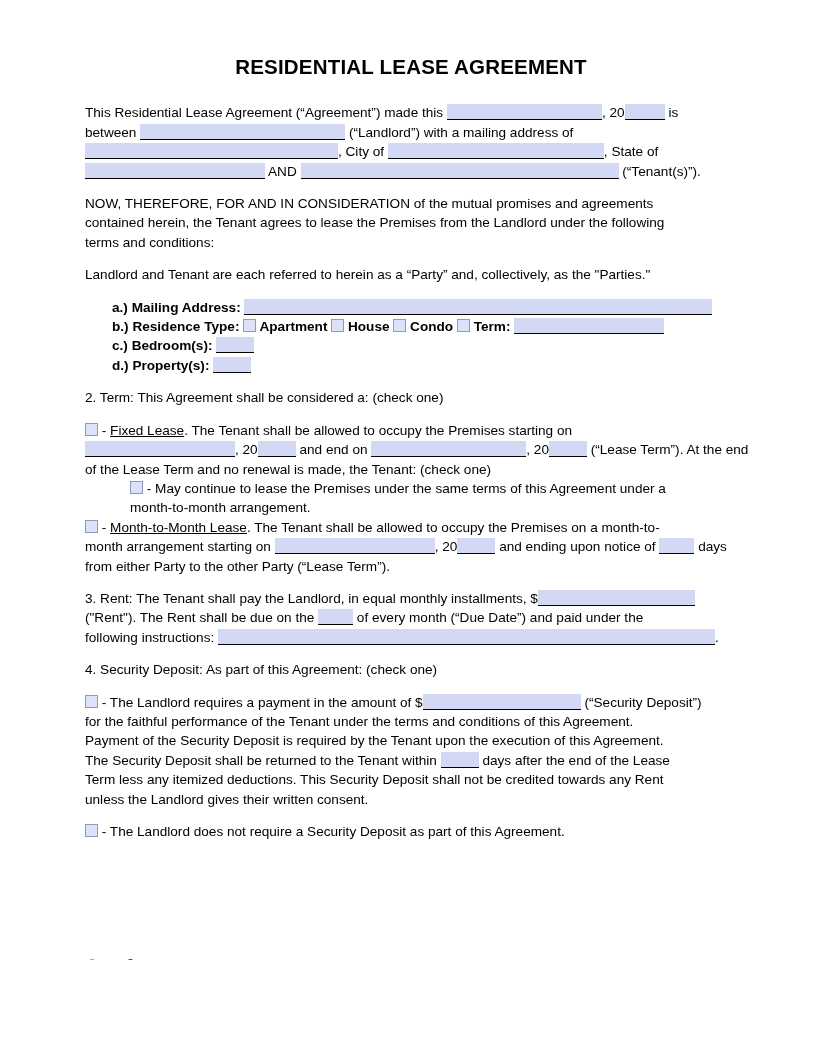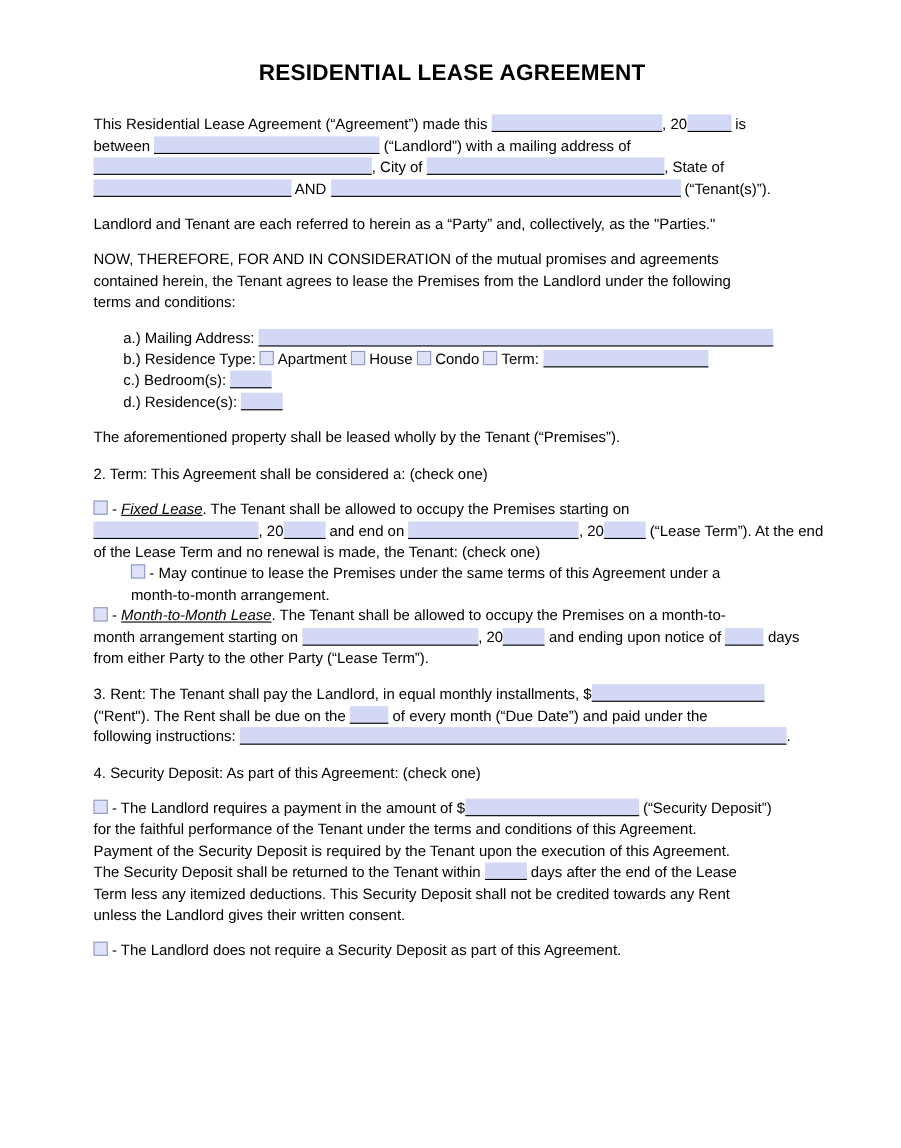--- a/index.html
+++ b/index.html
@@ -18,38 +18,38 @@
     width:652px;
     text-align:center;
     font-weight:bold;
     font-size:20.5px;
     letter-spacing:0.2px;
     margin:0 0 27px 0;
     white-space:nowrap;
   }
   .block { margin:0 0 13px 0; white-space:nowrap; }
   .mb0 { margin-bottom:0; }
-  .indent1 { margin-left:27px; }
-  .indent2 { margin-left:34px; }
+  .indent1 { margin-left:27px;font-weight:bold; }
+  .indent2 { margin-left:45px; }
   .field {
     display:inline-block;
     height:15px;
     background:var(--field-fill,#d3d9f4);
     border-bottom:1.5px solid var(--field-underline,#000);
     vertical-align:-3px;
   }
   .checkbox {
     display:inline-block;
     width:11px; height:11px;
     background:var(--checkbox-fill,#dde2f8);
     border:1px solid var(--checkbox-border,#8f97c2);
     vertical-align:-1px;
     cursor:pointer;
   }
-  .iu { font-style:italic; text-decoration:underline; }
+  .iu { text-decoration:underline; }
   b { font-weight:normal; }
   .footer-logo {
     position:absolute; left:87px; top:959px;
     font-size:21.5px; font-weight:bold; letter-spacing:-0.3px;
     white-space:nowrap;
   }
   .logo-free  { color:var(--logo-free,#9d9d9d); }
   .logo-forms { color:var(--logo-forms,#17489b); }
   .footer-page {
     position:absolute; right:58px; top:969px;
@@ -57,27 +57,26 @@
   }
 </style>
 </head>
 <body>
 
 <div class="page" style="--field-fill: #d3d9f4; --field-underline: #000000; --checkbox-fill: #dde2f8; --checkbox-border: #8f97c2; --logo-free: #9d9d9d; --logo-forms: #17489b;">
   <div class="content">
     <h1 class="doc-title">RESIDENTIAL LEASE AGREEMENT</h1>
     <div>
         <div class="block"><span>This Residential Lease Agreement (“Agreement”) made this </span><span class="field" style="width: 155px;"></span><span>, 20</span><span class="field" style="width: 40px;"></span><span> is</span><br><span>between </span><span class="field" style="width: 205px;"></span><span> (“Landlord”) with a mailing address of</span><br><span class="field" style="width: 253px;"></span><span>, City of </span><span class="field" style="width: 216px;"></span><span>, State of</span><br><span class="field" style="width: 180px;"></span><span> </span><b>AND</b><span> </span><span class="field" style="width: 318px;"></span><span> (“Tenant(s)”).</span></div>
+        <div class="block"><span>NOW, THEREFORE, FOR AND IN CONSIDERATION of the mutual promises and agreements</span><br><span>contained herein, the Tenant agrees to lease the Premises from the Landlord under the following</span><br><span>terms and conditions:</span></div>
         <div class="block"><span>Landlord and Tenant are each referred to herein as a “Party” and, collectively, as the "Parties."</span></div>
-        <div class="block"><span>NOW, THEREFORE, FOR AND IN CONSIDERATION of the mutual promises and agreements</span><br><span>contained herein, the Tenant agrees to lease the Premises from the Landlord under the following</span><br><span>terms and conditions:</span></div>
         <div class="block indent1 mb0"><span>a.) Mailing Address: </span><span class="field" style="width: 468px;"></span></div>
         <div class="block indent1 mb0"><span>b.) Residence Type: </span><span class="checkbox"></span><span> Apartment </span><span class="checkbox"></span><span> House </span><span class="checkbox"></span><span> Condo </span><span class="checkbox"></span><span> Term: </span><span class="field" style="width: 150px;"></span></div>
         <div class="block indent1 mb0"><span>c.) Bedroom(s): </span><span class="field" style="width: 38px;"></span></div>
-        <div class="block indent1"><span>d.) Residence(s): </span><span class="field" style="width: 38px;"></span></div>
-        <div class="block"><span>The aforementioned property shall be leased wholly by the Tenant (“Premises”).</span></div>
+        <div class="block indent1"><span>d.) Property(s): </span><span class="field" style="width: 38px;"></span></div>
         <div class="block"><b>2. Term</b><span>: This Agreement shall be considered a: (check one)</span></div>
         <div class="block mb0"><span class="checkbox"></span><span> - </span><span class="iu">Fixed Lease</span><span>. The Tenant shall be allowed to occupy the Premises starting on</span><br><span class="field" style="width: 150px;"></span><span>, 20</span><span class="field" style="width: 38px;"></span><span> and end on </span><span class="field" style="width: 155px;"></span><span>, 20</span><span class="field" style="width: 38px;"></span><span> (“Lease Term”). At the end</span><br><span>of the Lease Term and no renewal is made, the Tenant: (check one)</span></div>
         <div class="block indent2 mb0"><span class="checkbox"></span><span> - May continue to lease the Premises under the same terms of this Agreement under a</span><br><span>month-to-month arrangement.</span></div>
         <div class="block"><span class="checkbox"></span><span> - </span><span class="iu">Month-to-Month Lease</span><span>. The Tenant shall be allowed to occupy the Premises on a month-to-</span><br><span>month arrangement starting on </span><span class="field" style="width: 160px;"></span><span>, 20</span><span class="field" style="width: 38px;"></span><span> and ending upon notice of </span><span class="field" style="width: 35px;"></span><span> days</span><br><span>from either Party to the other Party (“Lease Term”).</span></div>
         <div class="block"><b>3. Rent</b><span>: The Tenant shall pay the Landlord, in equal monthly installments, $</span><span class="field" style="width: 157px;"></span><br><span>("Rent"). The Rent shall be due on the </span><span class="field" style="width: 35px;"></span><span> of every month (“Due Date”) and paid under the</span><br><span>following instructions: </span><span class="field" style="width: 497px;"></span><span>.</span></div>
         <div class="block"><b>4. Security Deposit</b><span>: As part of this Agreement: (check one)</span></div>
         <div class="block"><span class="checkbox"></span><span> - The Landlord requires a payment in the amount of $</span><span class="field" style="width: 158px;"></span><span> (“Security Deposit”)</span><br><span>for the faithful performance of the Tenant under the terms and conditions of this Agreement.</span><br><span>Payment of the Security Deposit is required by the Tenant upon the execution of this Agreement.</span><br><span>The Security Deposit shall be returned to the Tenant within </span><span class="field" style="width: 38px;"></span><span> days after the end of the Lease</span><br><span>Term less any itemized deductions. This Security Deposit shall not be credited towards any Rent</span><br><span>unless the Landlord gives their written consent.</span></div>
         <div class="block"><span class="checkbox"></span><span> - The Landlord does not require a Security Deposit as part of this Agreement.</span></div>
       </div>
   </div>

